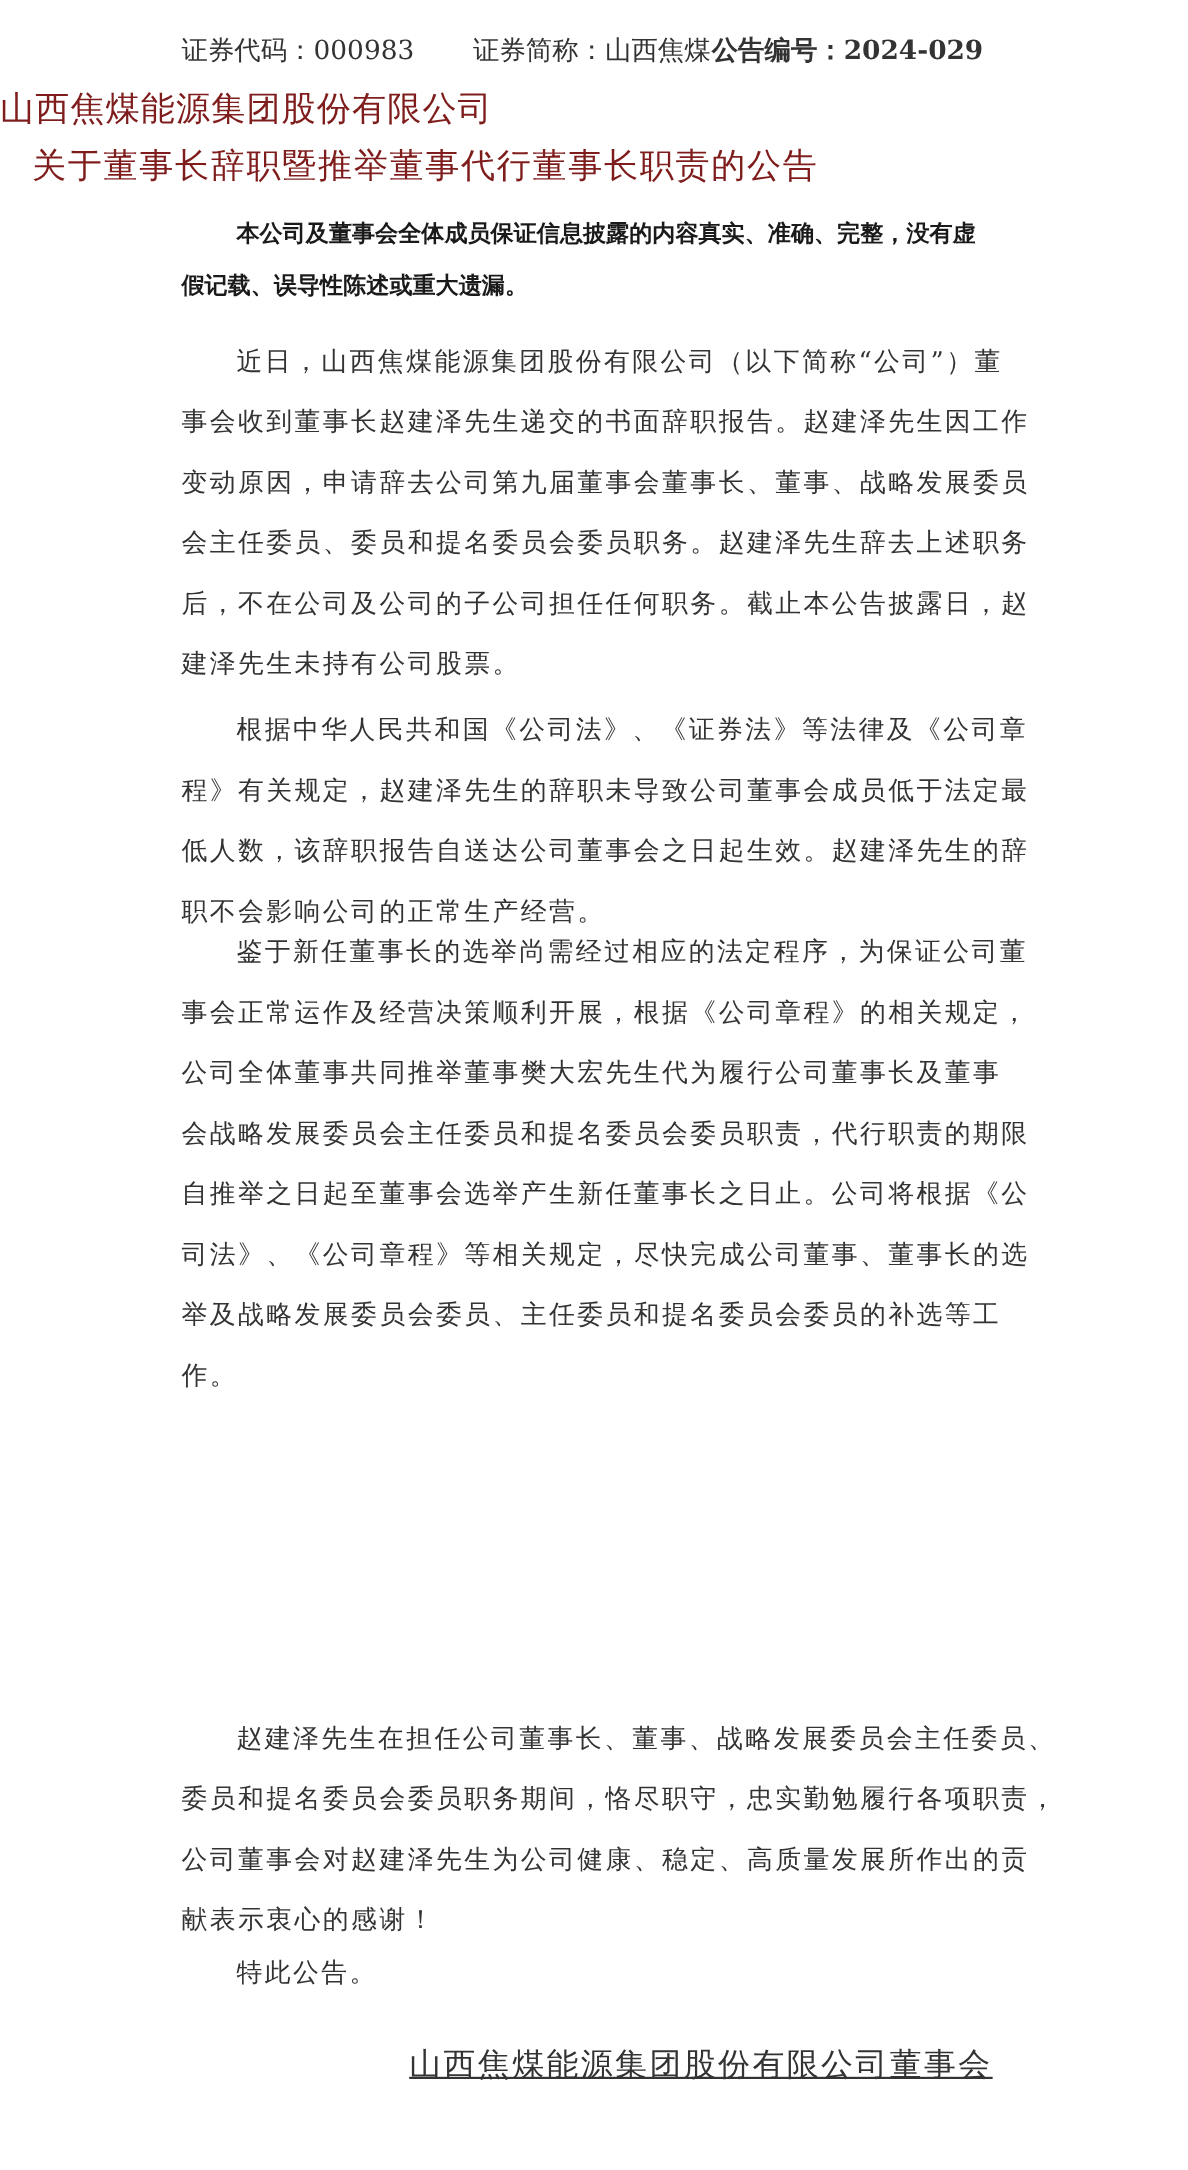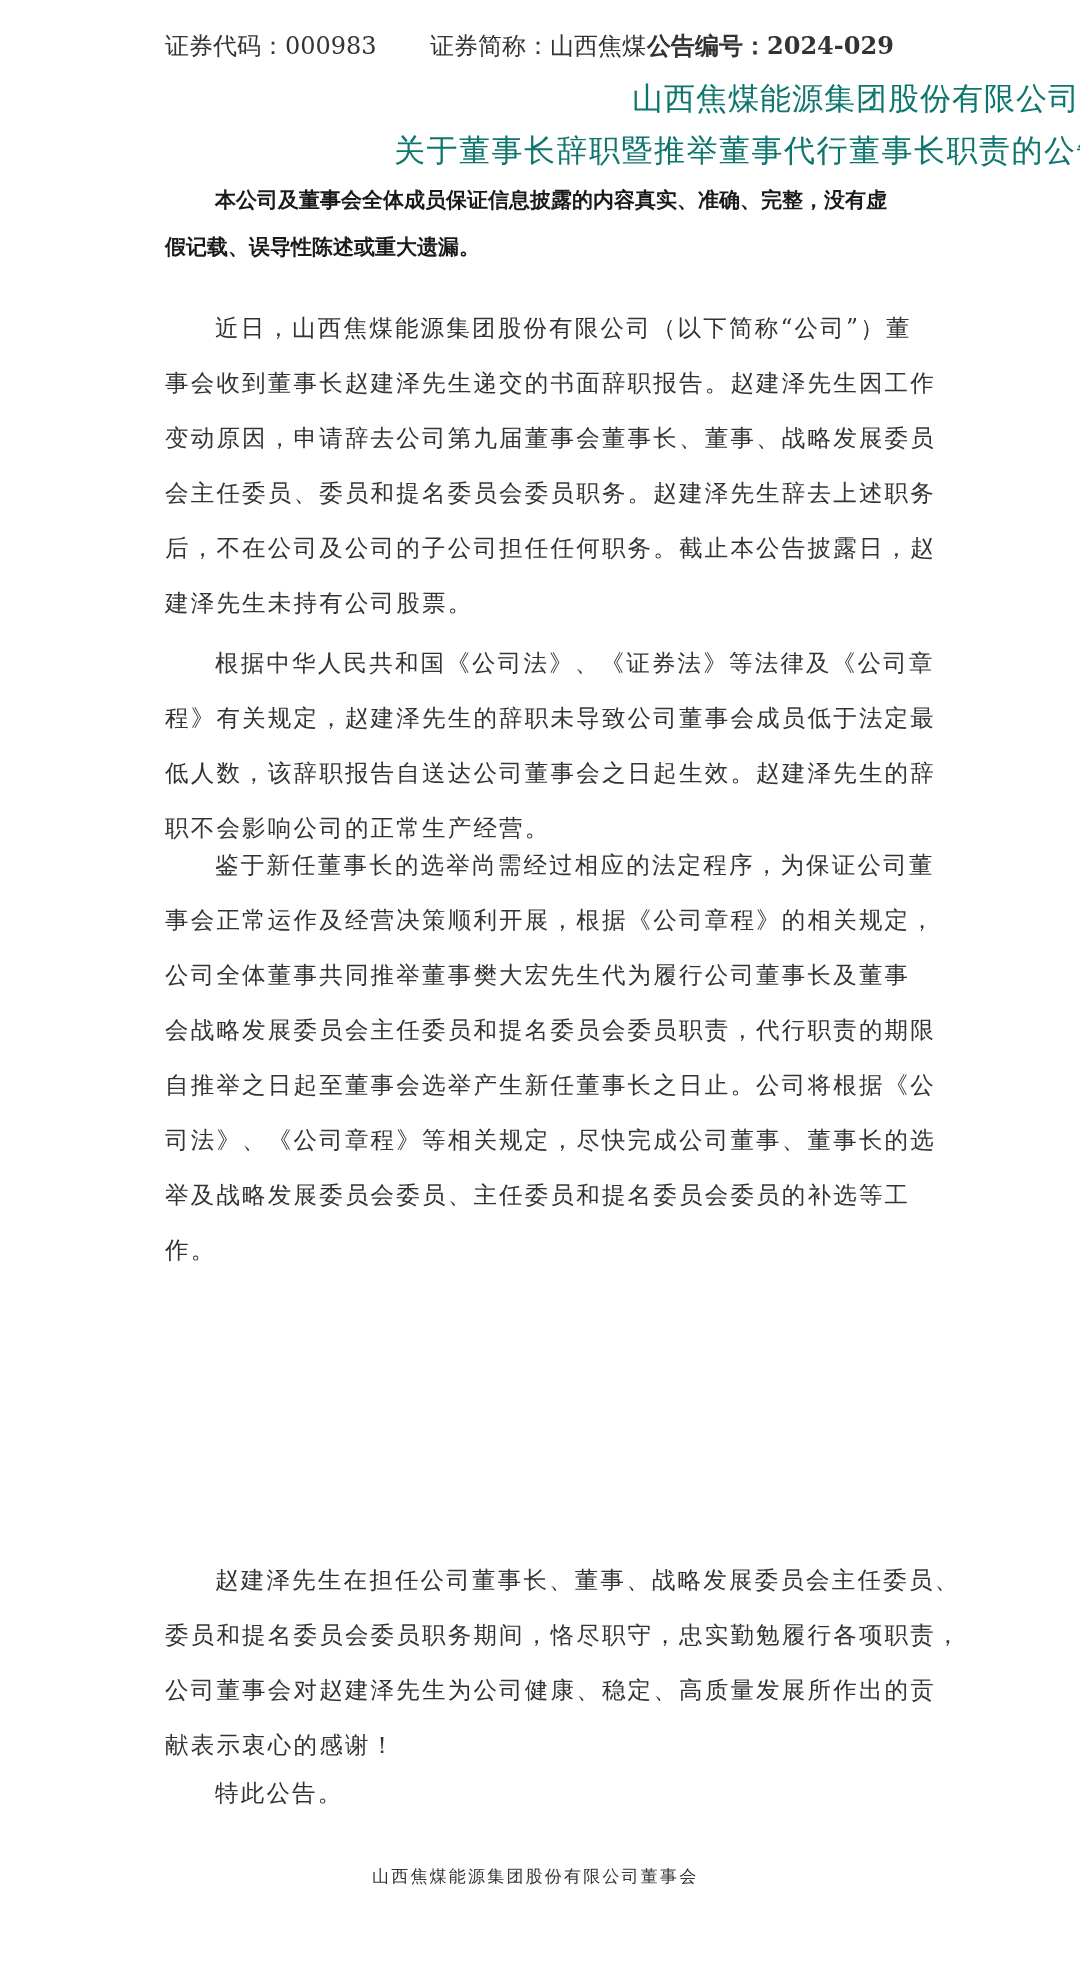--- a/index.html
+++ b/index.html
@@ -35,65 +35,66 @@
   }
   .meta-row span { position: absolute; top: 0; }
   .meta-code { left: 0; }
   .meta-short { left: 265px; }
   .meta-num { left: 482px; font-weight: bold; }
 
   .title {
     position: absolute;
     left: 0;
     width: 1080px;
-    text-align: right;
+    text-align: left;
     font-family: "DejaVu Sans", "Liberation Sans", sans-serif;
     font-size: 31px;
-    color: #0f766e;
+    color: #7f1d1d;
     white-space: nowrap;
     letter-spacing: 1px;
   }
   .title-1 { top: 78px; }
   .title-2 { top: 130px; letter-spacing: 1.5px; padding-left: 29px; }
 
   .notice {
     position: absolute;
     left: 165px;
     width: 760px;
     font-family: "DejaVu Sans", "Liberation Sans", sans-serif;
     font-weight: bold;
     font-size: 21px;
     color: #1a1a1a;
     white-space: nowrap;
   }
-  .notice .ln { position: absolute; left: 0; height: 40px; line-height: 40px; }
+  .notice .ln { position: absolute; left: 0; height: 40px; line-height: 40px; margin-top: 12px; }
 
   .para {
     position: absolute;
     left: 165px;
     width: 760px;
     font-size: 23.5px;
     color: #333;
     white-space: nowrap;
   }
   .para .ln {
     position: absolute;
     left: 0;
     height: 40px;
     line-height: 40px;
     letter-spacing: 2.2px;
   }
   .indent { padding-left: 50px; }
 
   .sign {
     position: absolute;
-    font-size: 17px;
+    font-size: 29px;
     color: #333;
     white-space: nowrap;
     letter-spacing: 2.2px;
+    text-decoration: underline;
   }
 </style>
 </head>
 <body>
 
 <div class="page">
 
   <div class="meta-row">
     <span class="meta-code">证券代码：000983</span>
     <span class="meta-short">证券简称：山西焦煤</span>

